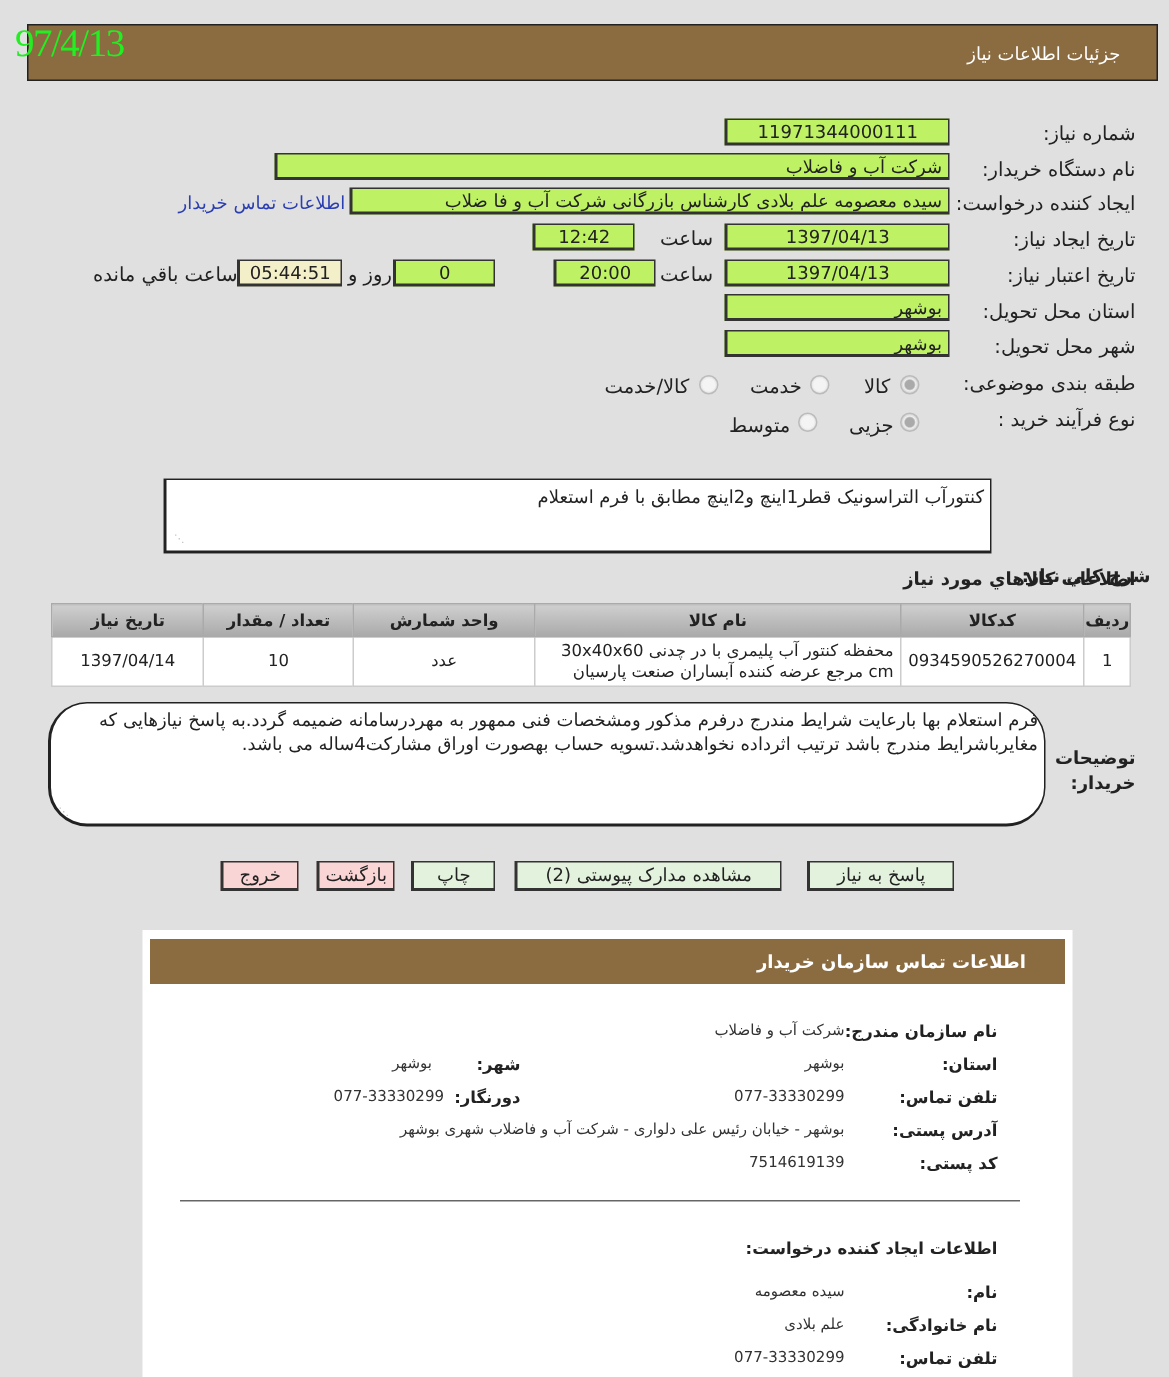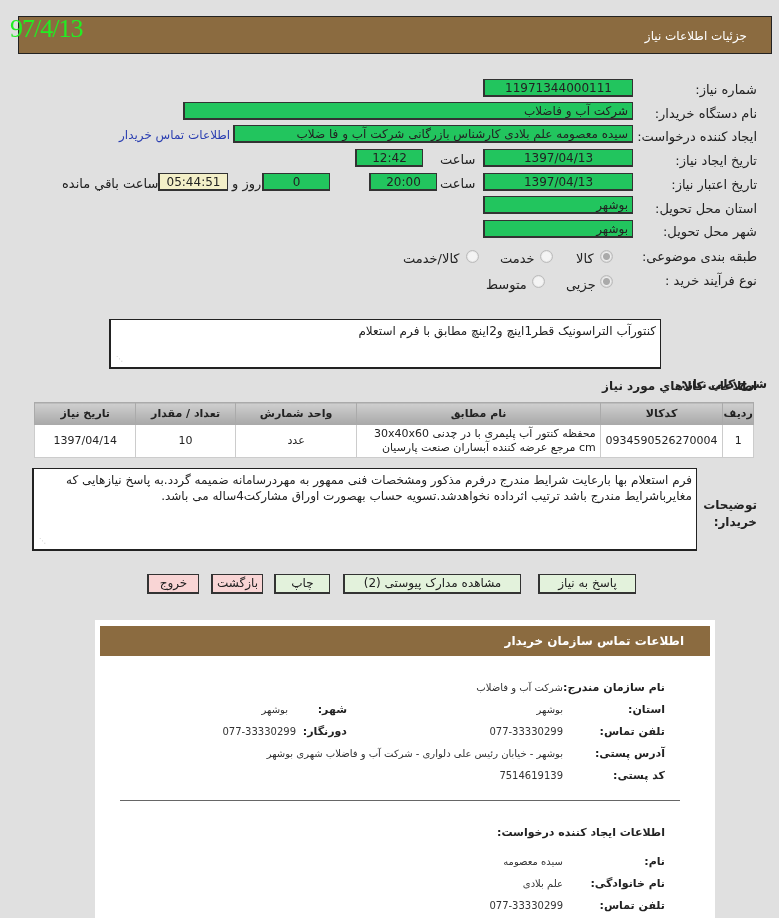--- a/index.html
+++ b/index.html
@@ -3,21 +3,21 @@
 <meta charset="utf-8">
 <style>
   * { box-sizing: border-box; margin: 0; padding: 0; }
   html, body { width: 779px; height: 918px; overflow: hidden; }
   body { background: #e0e0e0; font-family: "DejaVu Sans", sans-serif; font-size: 11px; color: #222; position: relative; }
   .abs { position: absolute; }
   .header-bar { left: 18px; top: 16px; width: 754px; height: 38px; background: #8b6b40; border: 1px solid #222; }
   .header-title { right: 24px; top: 12px; color: #fff; font-size: 12px; direction: rtl; }
   .stamp { left: 10px; top: 14px; color: #22ee22; font-family: "Liberation Serif", serif; font-size: 26px; letter-spacing: -1px; }
   .lbl { direction: rtl; text-align: center; font-size: 13px; color: #222; white-space: nowrap; }
-  .field { background: #22c55e; border: 1px solid #333; border-width: 1px 1px 2px 2px; height: 18px; font-size: 12px; line-height: 16px; padding: 0 4px; white-space: nowrap; overflow: hidden; }
+  .field { background: #bef264; border: 1px solid #333; border-width: 1px 1px 2px 2px; height: 18px; font-size: 12px; line-height: 16px; padding: 0 4px; white-space: nowrap; overflow: hidden; }
   .field.c { text-align: center; }
   .field.r { text-align: right; direction: rtl; }
   .field.yellow { background: #f3efc8; }
   .link { color: #2a3eb1; font-size: 12px; direction: rtl; white-space: nowrap; cursor: pointer; }
   .radio { width: 13px; height: 13px; border-radius: 50%; background: radial-gradient(circle at 50% 50%, #aaa 0 3px, #eee 4px, #ccc 6px); border: 1px solid #bbb; display: inline-block; }
   .radio.off { background: radial-gradient(circle at 50% 50%, #f4f4f4 0 4px, #ddd 6px); }
   .textarea { background: #fff; border: 1px solid #222; border-width: 1px 1px 2px 2px; direction: rtl; text-align: right; font-size: 12px; padding: 3px 4px; line-height: 16px; }
   .section-title { font-weight: bold; font-size: 12px; direction: rtl; white-space: nowrap; }
   table.items { border-collapse: collapse; direction: rtl; background: #fafafa; }
   table.items th { background: linear-gradient(#cfcfcf, #a9a9a9); font-weight: bold; font-size: 11px; height: 22px; border: 1px solid #aaa; color: #222; }
@@ -90,40 +90,40 @@
   <span>کنتورآب التراسونیک قطر1اینچ و2اینچ مطابق با فرم استعلام</span>
   <span class="resize">⋰</span>
 </div>
 
 <div class="abs section-title" style="right:22px; top:379px;">اطلاعات کالاهاي مورد نیاز</div>
 <table class="abs items" style="left:34px; top:402px; width:720px;">
   <thead>
     <tr>
       <th style="width:24px;">ردیف</th>
       <th style="width:112px;">کدکالا</th>
-      <th style="width:240px;">نام مطابق</th>
+      <th style="width:240px;">نام کالا</th>
       <th style="width:120px;">واحد شمارش</th>
       <th style="width:98px;">تعداد / مقدار</th>
       <th style="width:100px;">تاریخ نیاز</th>
     </tr>
   </thead>
   <tbody>
     <tr style="height:32px;">
       <td>1</td>
       <td>0934590526270004</td>
       <td style="text-align:right;">محفظه کنتور آب پلیمری با در چدنی 30x40x60 cm مرجع عرضه کننده آبساران صنعت پارسیان</td>
       <td>عدد</td>
       <td>10</td>
       <td>1397/04/14</td>
     </tr>
   </tbody>
 </table>
 
 <div class="abs section-title" style="right:22px; top:497px; width:56px; white-space:normal; line-height:17px;">توضیحات خریدار:</div>
-<div class="abs textarea" style="left:32px; top:468px; width:665px; height:83px;">
+<div class="abs textarea" style="left:32px; top:468px; width:665px; height:83px;border-radius:26px;">
   <span>فرم استعلام بها بارعایت شرایط مندرج درفرم مذکور ومشخصات فنی ممهور به مهردرسامانه ضمیمه گردد.به پاسخ نیازهایی که مغایرباشرایط مندرج باشد ترتیب اثرداده نخواهدشد.تسویه حساب بهصورت اوراق مشارکت4ساله می باشد.</span>
   <span class="resize">⋰</span>
 </div>
 
 <div class="abs btn green" style="left:538px; top:574px; width:98px;">پاسخ به نیاز</div>
 <div class="abs btn green" style="left:343px; top:574px; width:178px;">مشاهده مدارک پیوستی (2)</div>
 <div class="abs btn green" style="left:274px; top:574px; width:56px;">چاپ</div>
 <div class="abs btn pink" style="left:211px; top:574px; width:52px;">بازگشت</div>
 <div class="abs btn pink" style="left:147px; top:574px; width:52px;">خروج</div>
 

